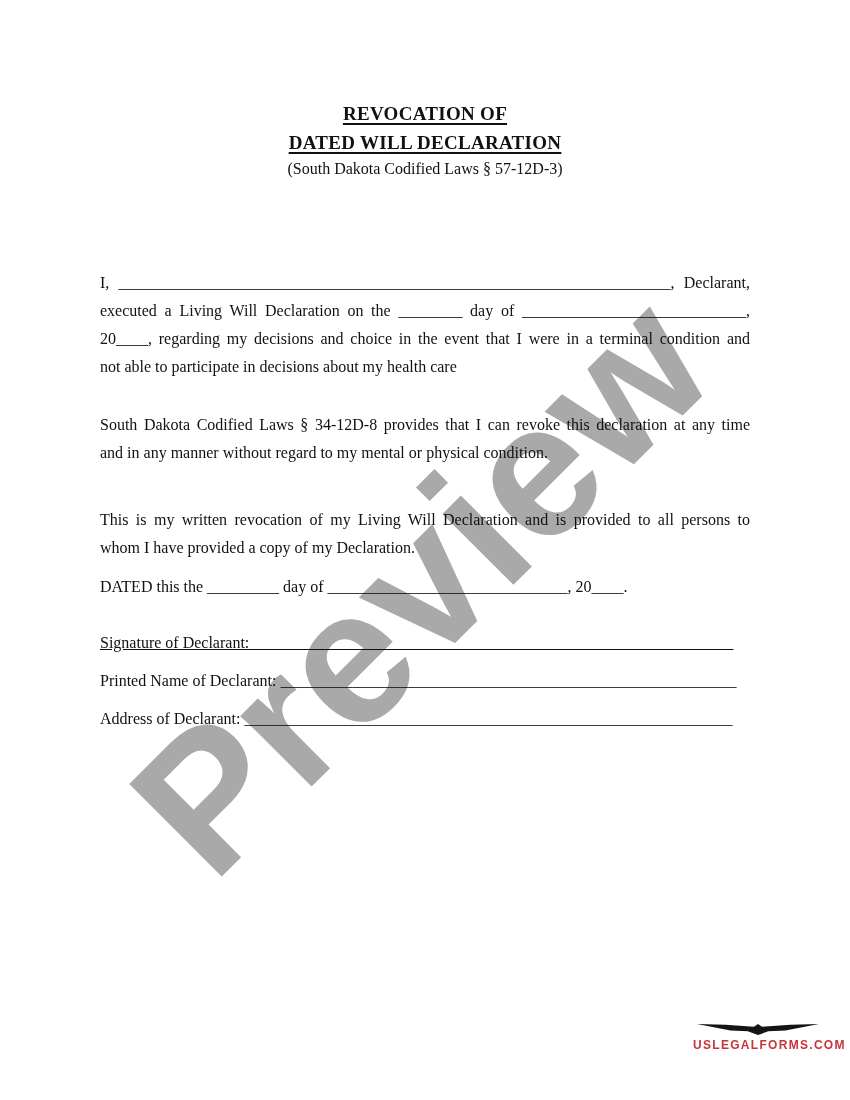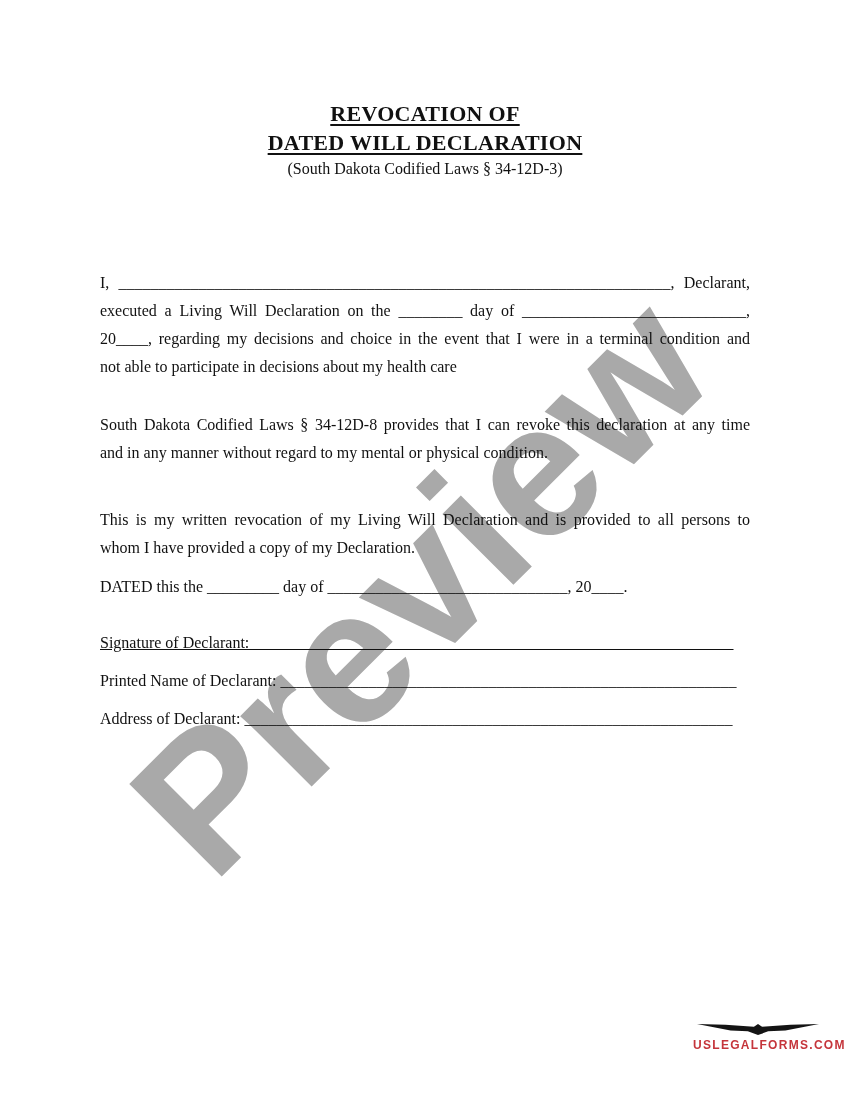--- a/index.html
+++ b/index.html
@@ -36,21 +36,21 @@
   }
   .title-block {
     position: absolute;
     left: 0;
     top: 99px;
     width: 850px;
     text-align: center;
     z-index: 1;
   }
   .title-line {
-    font-size: 22px;
+    font-size: 19px;
     font-weight: bold;
     line-height: 29px;
     text-decoration: underline;
     text-decoration-thickness: 2px;
     text-underline-offset: 3px;
     letter-spacing: 0.3px;
   }
   .subtitle {
     font-size: 16px;
     line-height: 22px;
@@ -112,21 +112,21 @@
 </head>
 <body>
 
 <div class="page">
 
   <div class="watermark">Preview</div>
 
   <div class="title-block">
     <div class="title-line">REVOCATION OF</div>
     <div class="title-line">DATED WILL DECLARATION</div>
-    <div class="subtitle">(South Dakota Codified Laws § 34-12D-3)</div>
+    <div class="subtitle">(South Dakota Codified Laws § 57-12D-3)</div>
   </div>
 
   <div class="content">
 
     <div class="block" id="p1">
       <div class="line just">I, _____________________________________________________________________, Declarant,</div>
       <div class="line just">executed a Living Will Declaration on the ________ day of ____________________________,</div>
       <div class="line just">20____, regarding my decisions and choice in the event that I were in a terminal condition and</div>
       <div class="line left">not able to participate in decisions about my health care</div>
     </div>

